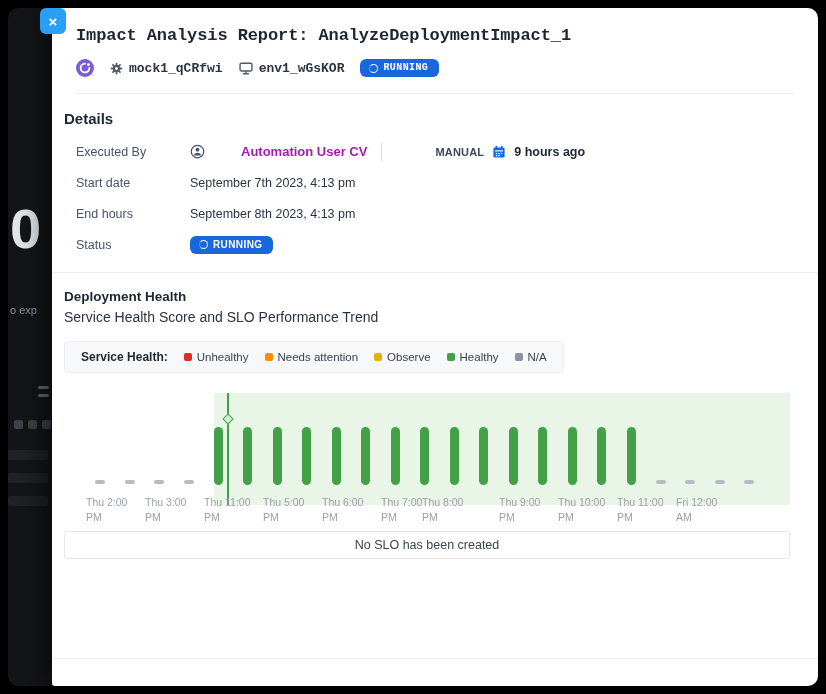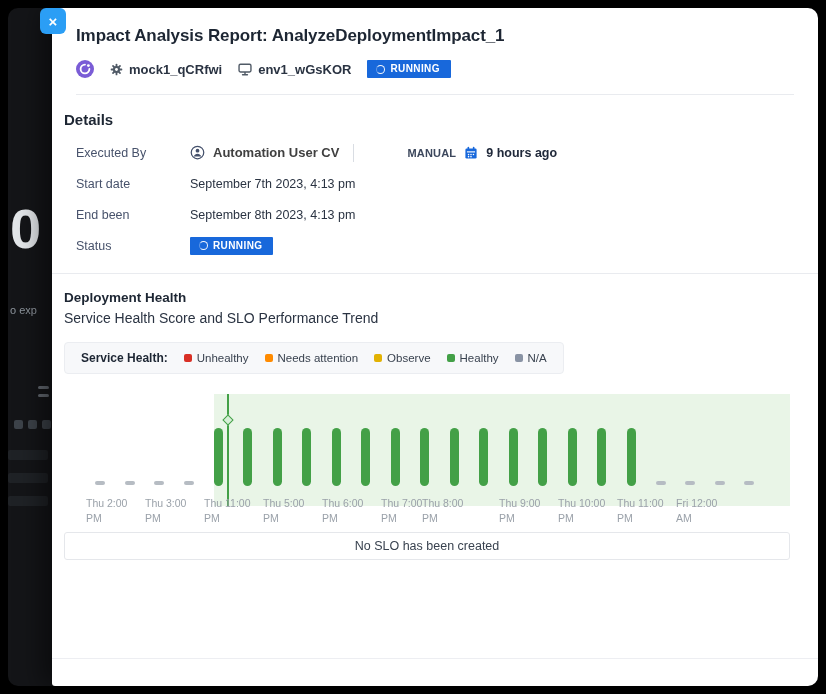--- a/index.html
+++ b/index.html
@@ -26,45 +26,45 @@
     border:none; border-radius:6px; background:#2b9ef5; color:#fff;
     display:flex; align-items:center; justify-content:center; cursor:pointer; padding:0;
   }
   .close-x { font-size:15px; font-weight:700; line-height:1; }
 
   
   .modal {
     position:absolute; left:44px; top:0; right:0; bottom:0; background:#fff;
     border-radius:3px; box-shadow:-10px 0 26px rgba(0,0,0,.5);
   }
-  .modal-header { padding:18px 24px 0 24px; }
+  .modal-header { padding:18px 24px 0 24px;font-family:Liberation Mono, monospace; }
   .modal-title { font-size:17px; font-weight:700; color:#1d2633; margin:0; letter-spacing:-0.1px; }
   .meta-row { display:flex; align-items:center; gap:16px; margin-top:13px; height:20px; }
   .avatar { width:18px; height:18px; border-radius:50%; display:inline-flex; flex:none; }
   .meta-item { display:inline-flex; align-items:center; gap:6px; font-size:13px; font-weight:600; color:#2a3342; cursor:pointer; }
   .icon { display:inline-flex; align-items:center; }
   .hdiv { border:none; border-top:1px solid #e9ebef; margin:15px 0 0 0; }
 
   .badge {
     display:inline-flex; align-items:center; gap:5px; background:#1868db; color:#fff;
     font-size:10px; font-weight:700; letter-spacing:.4px; padding:4px 11px 4px 9px;
-    border-radius:1px; line-height:1;
+    border-radius:6px; line-height:1;
   }
   .run-icon {
     width:9px; height:9px; border-radius:50%; flex:none;
     border:1.5px solid rgba(255,255,255,.95); border-left-color:rgba(255,255,255,.3);
   }
 
   
   .details { padding:16px 24px 18px 12px; }
   .details-heading { font-size:15px; font-weight:700; color:#1d2633; margin:0 0 15px 0; }
   .drow { display:flex; align-items:center; margin:0 0 12px 12px; min-height:19px; }
   .dlabel { width:114px; flex:none; font-size:12.5px; color:#47526b; }
   .dvalue { font-size:12.5px; color:#2a3342; display:flex; align-items:center; gap:8px; }
-  .exec-name { font-weight:600; font-size:13px; color:#404040; }
+  .exec-name { font-weight:600; font-size:13px; color:#a21caf;margin-left:28px; }
   .vsep { width:1px; height:18px; background:#d9dde3; margin:0 6px; }
   .manual { font-size:11px; font-weight:700; color:#3c475c; letter-spacing:.2px;margin-left:39px; }
   .time-ago { font-weight:600; font-size:12.5px; color:#20293a; }
 
   
   .health { padding:16px 28px 0 12px; }
   .health-heading { font-size:13.5px; font-weight:700; color:#1d2633; margin:0 0 5px 0; }
   .health-subtitle { font-size:14px; color:#2a3342; margin:0 0 16px 0; }
   .legend-box {
     display:inline-flex; align-items:center; gap:16px; background:#f7f8fa;
@@ -195,21 +195,21 @@
         </div>
       </div>
 
       <div class="drow">
         <div class="dlabel">Start date</div>
         <div class="dvalue">
             <span>September 7th 2023, 4:13 pm</span>
           </div>
       </div>
       <div class="drow">
-        <div class="dlabel">End been</div>
+        <div class="dlabel">End hours</div>
         <div class="dvalue">
             <span>September 8th 2023, 4:13 pm</span>
           </div>
       </div>
 
       <div class="drow" style="margin-bottom:0">
         <div class="dlabel">Status</div>
         <div class="dvalue">
           <span class="badge">
             <span class="run-icon"></span>

